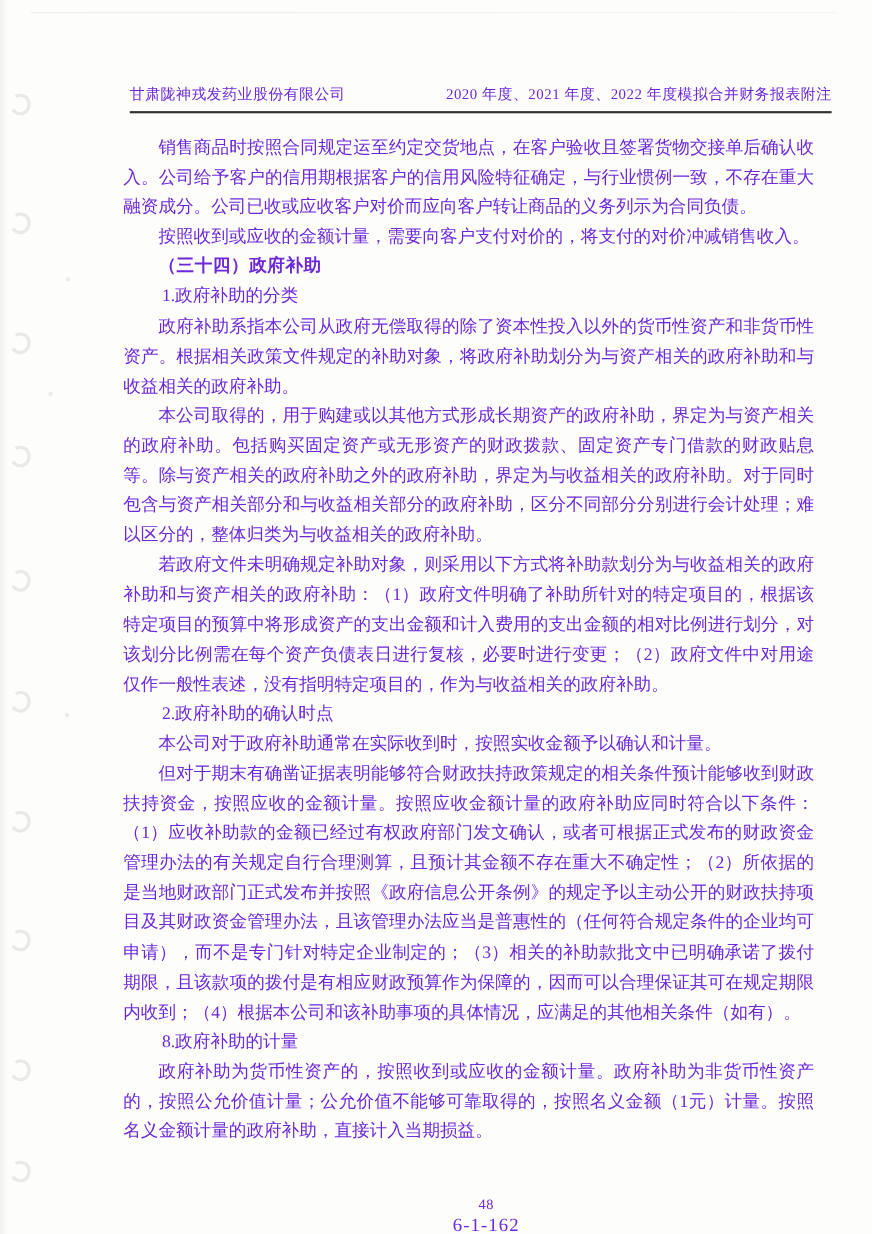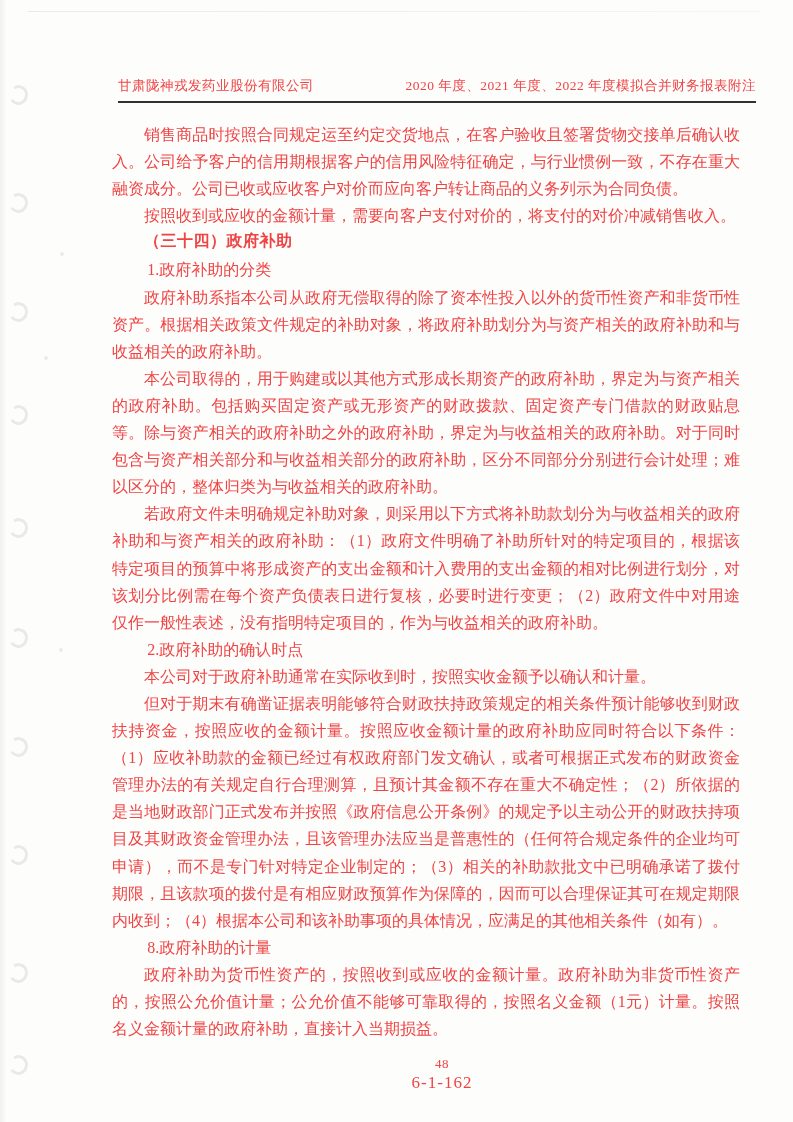--- a/index.html
+++ b/index.html
@@ -7,21 +7,21 @@
     padding: 0;
     background: #ffffff;
   }
   .page {
     position: relative;
     width: 793px;
     height: 1122px;
     background: #fdfdfc;
     overflow: hidden;
     font-family: "Liberation Serif", serif;
-    color: #ef4444;
+    color: #6d28d9;
   }
   
   .left-shade {
     position: absolute;
     left: 0; top: 0;
     width: 7px; height: 100%;
     background: linear-gradient(90deg, #f1f1f0, rgba(255,255,255,0));
   }
   .page-edge {
     position: absolute;
@@ -89,20 +89,21 @@
     position: absolute;
     left: 128px;
     top: 1056px;
     width: 628px;
     text-align: center;
   }
   .page-num {
     font-size: 13px;
     line-height: 16px;
     letter-spacing: 0.5px;
+    margin-top: 31px;
   }
   .doc-num {
     font-size: 17px;
     line-height: 22px;
     letter-spacing: 1px;
   }
 </style>
 </head>
 <body>
 

